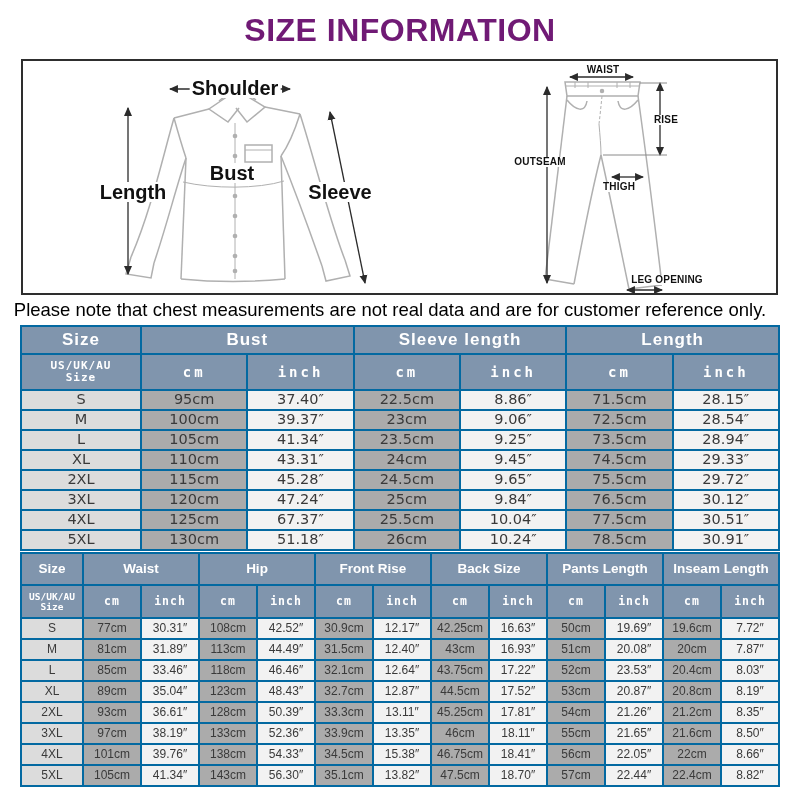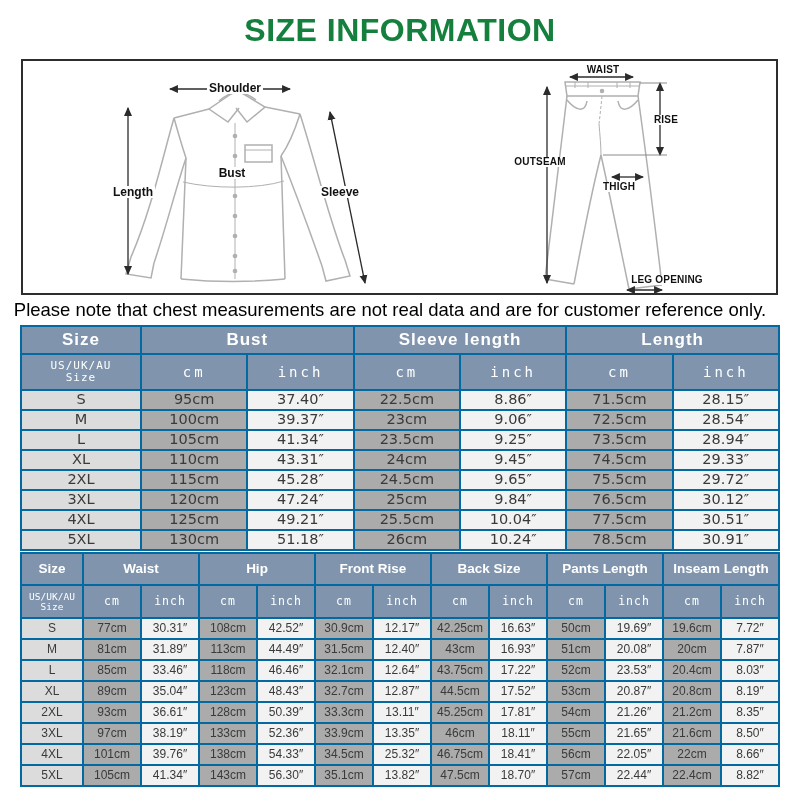--- a/index.html
+++ b/index.html
@@ -2,49 +2,49 @@
 <html style="--header-bg: #8095ad; --size-col-bg: #dcdcdc; --cm-col-bg: #ababab; --inch-col-bg: #f2f2f2;"><head>
 <meta charset="utf-8">
 <style>
   html,body{margin:0;padding:0;}
   body{
     width:800px;height:800px;background:#fff;position:relative;
     font-family:"Liberation Sans",sans-serif;overflow:hidden;
   }
   .title{
     position:absolute;top:12px;left:0;width:100%;margin:0;
-    text-align:center;font-size:32px;font-weight:bold;letter-spacing:.5px;color:#15803d;
+    text-align:center;font-size:32px;font-weight:bold;letter-spacing:.5px;color:#701a75;
   }
   .diagram-box{
     position:absolute;left:21px;top:59px;width:757px;height:236px;
     border:2px solid #2e2e2e;box-sizing:border-box;background:#fff;
   }
   .diagram-box svg{position:absolute;left:0;top:0;width:753px;height:232px;}
   .dlabel{
     position:absolute;transform:translate(-50%,-50%);background:#fff;
     padding:0 2px;font-weight:bold;color:#111;white-space:nowrap;line-height:1;
   }
-  .dlabel.shirt{font-size:12px;}
+  .dlabel.shirt{font-size:20px;}
   .dlabel.pants{font-size:10px;letter-spacing:.2px;}
   .note{
     position:absolute;top:299px;left:0;width:780px;text-align:center;
     font-size:18.5px;color:#000;
   }
   table{
     position:absolute;border-collapse:separate;border-spacing:2px;
     table-layout:fixed;background:#0369a1;
   }
   .t1{left:20px;top:325px;width:760px;}
   .t2{left:20px;top:552px;width:760px;}
   th,td{text-align:center;vertical-align:middle;padding:0;line-height:1.05;overflow:hidden;}
   .gh{background:var(--header-bg,#8095ad);color:#fff;font-weight:bold;}
   .t1 .gh{height:26px;font-size:17px;letter-spacing:1px;}
   .t2 .gh{height:30px;font-size:13.5px;letter-spacing:0;}
   .sh{
-    background:var(--header-bg,#8095ad);color:#fff;font-weight:normal;
+    background:var(--header-bg,#8095ad);color:#fff;font-weight:bold;
     font-family:"DejaVu Sans Mono",monospace;
   }
   .t1 .sh{height:34px;font-size:14px;letter-spacing:3px;}
   .t2 .sh{height:31px;font-size:11.5px;letter-spacing:1px;}
   .szh{white-space:pre-line;}
   .t1 .szh{font-size:11px;letter-spacing:1px;}
   .t2 .szh{font-size:9.5px;letter-spacing:0;}
   .c-size{background:var(--size-col-bg,#dcdcdc);}
   .c-cm{background:var(--cm-col-bg,#ababab);}
   .c-inch{background:var(--inch-col-bg,#f2f2f2);}
@@ -220,21 +220,21 @@
           <td class="c-cm">120cm</td>
           <td class="c-inch">47.24″</td>
           <td class="c-cm">25cm</td>
           <td class="c-inch">9.84″</td>
           <td class="c-cm">76.5cm</td>
           <td class="c-inch">30.12″</td>
         </tr>
         <tr>
           <td class="c-size">4XL</td>
           <td class="c-cm">125cm</td>
-          <td class="c-inch">49.21″</td>
+          <td class="c-inch">67.37″</td>
           <td class="c-cm">25.5cm</td>
           <td class="c-inch">10.04″</td>
           <td class="c-cm">77.5cm</td>
           <td class="c-inch">30.51″</td>
         </tr>
         <tr>
           <td class="c-size">5XL</td>
           <td class="c-cm">130cm</td>
           <td class="c-inch">51.18″</td>
           <td class="c-cm">26cm</td>
@@ -368,21 +368,21 @@
           <td class="c-cm">21.6cm</td>
           <td class="c-inch">8.50″</td>
         </tr>
         <tr>
           <td class="c-size">4XL</td>
           <td class="c-cm">101cm</td>
           <td class="c-inch">39.76″</td>
           <td class="c-cm">138cm</td>
           <td class="c-inch">54.33″</td>
           <td class="c-cm">34.5cm</td>
-          <td class="c-inch">25.32″</td>
+          <td class="c-inch">15.38″</td>
           <td class="c-cm">46.75cm</td>
           <td class="c-inch">18.41″</td>
           <td class="c-cm">56cm</td>
           <td class="c-inch">22.05″</td>
           <td class="c-cm">22cm</td>
           <td class="c-inch">8.66″</td>
         </tr>
         <tr>
           <td class="c-size">5XL</td>
           <td class="c-cm">105cm</td>

